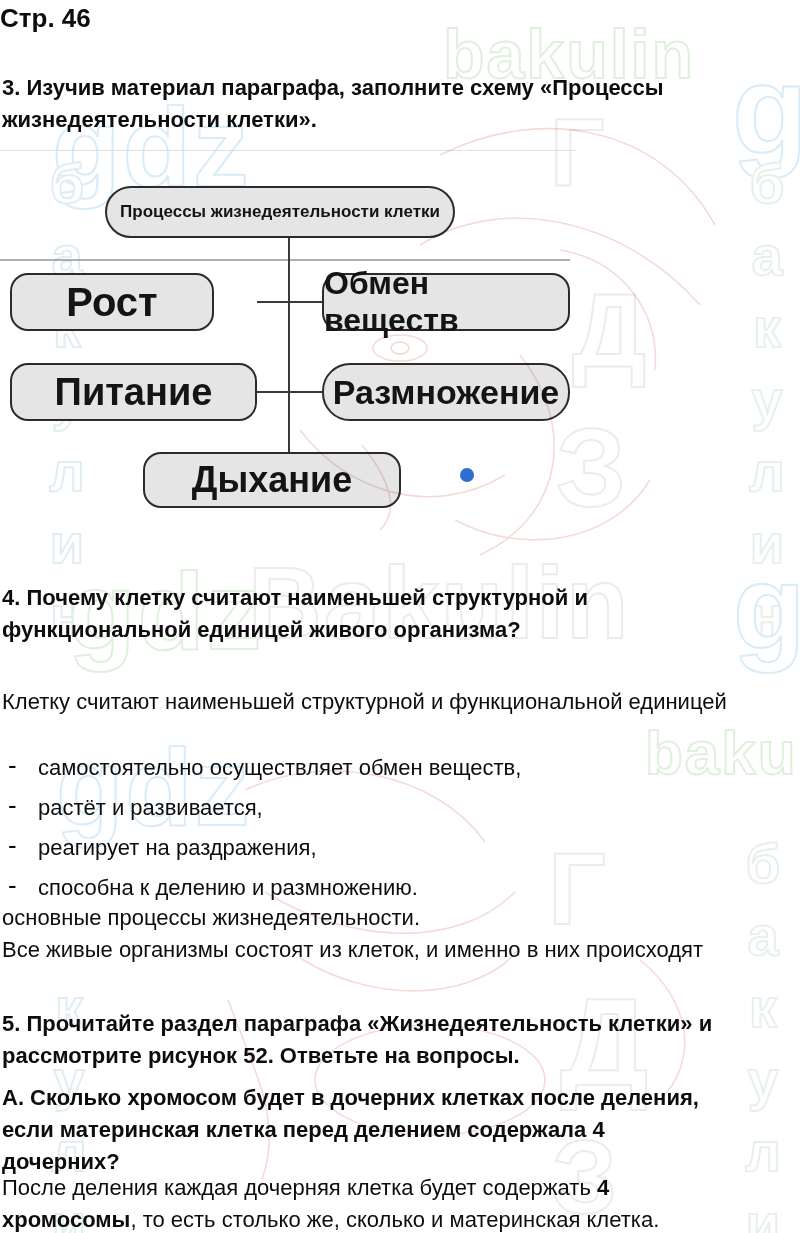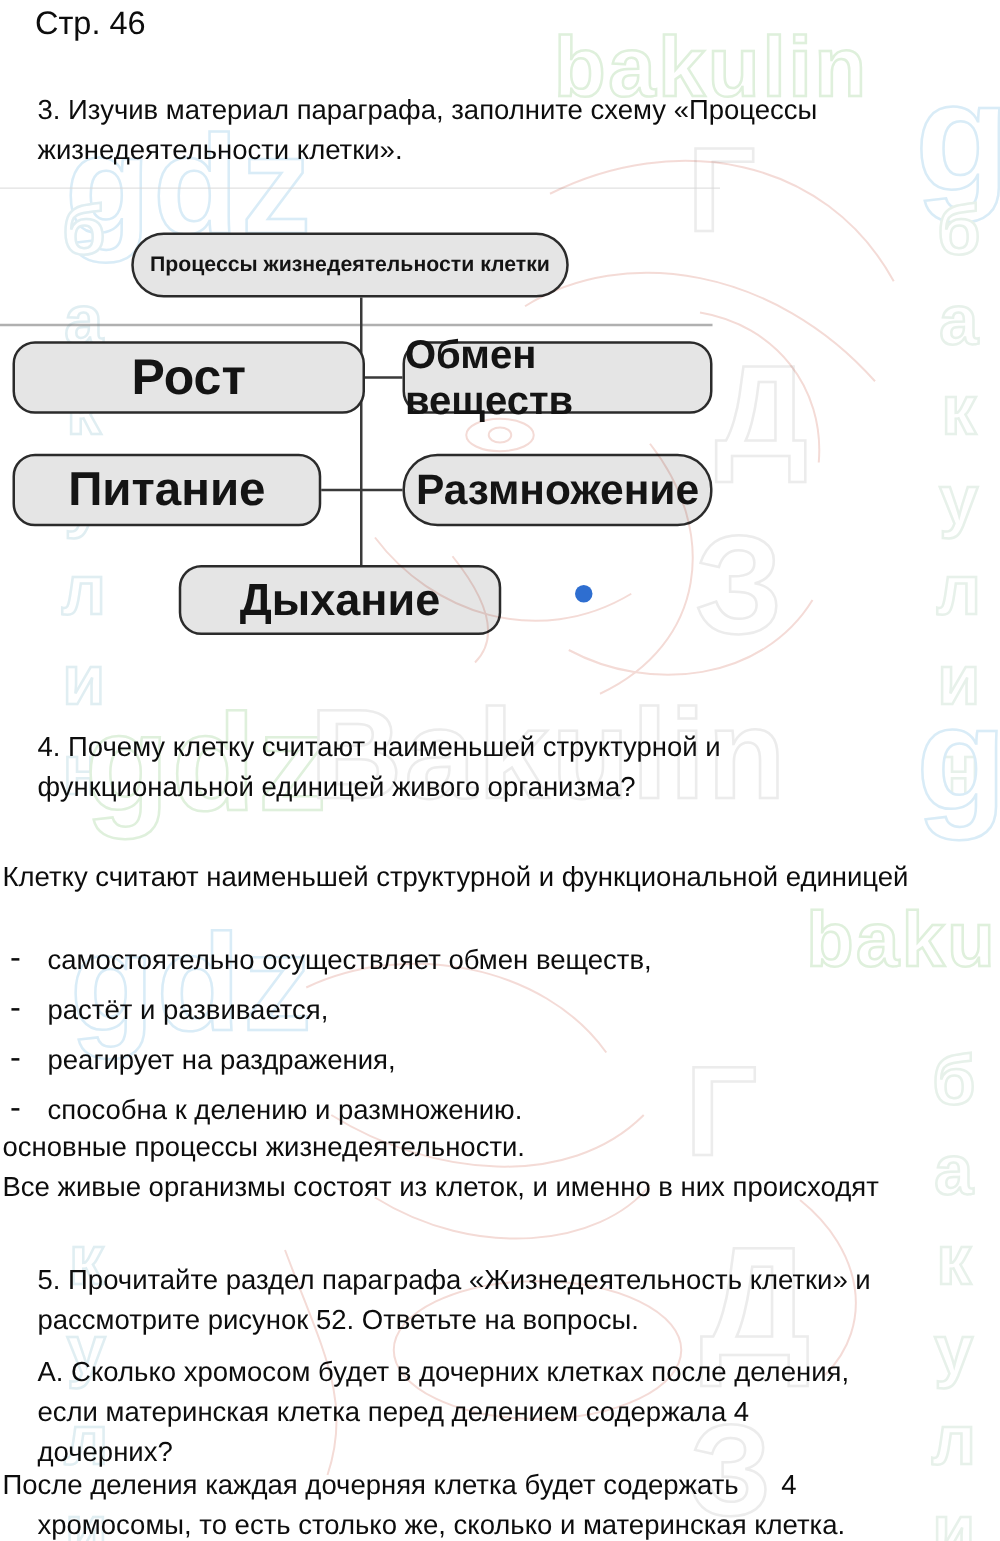--- a/index.html
+++ b/index.html
@@ -28,21 +28,21 @@
     position:absolute;z-index:2;background:#e5e5e5;border:2px solid #2b2b2b;
     display:flex;align-items:center;justify-content:center;
     font-weight:bold;color:#141414;box-sizing:border-box;
   }
   .conn{position:absolute;z-index:1;background:#3a3a3a;}
   .dot{
     position:absolute;z-index:2;width:14px;height:14px;border-radius:50%;
   }
   
   .txt{position:absolute;z-index:2;font-size:22px;line-height:32px;}
-  .bold{font-weight:normal;padding-left:28px;}
+  .bold{font-weight:bold;}
   .bullets{position:absolute;z-index:2;}
   .bullet-row{position:relative;height:32px;margin-bottom:8px;font-size:22px;line-height:32px;}
   .bullet-row .mark{position:absolute;left:8px;top:-3px;font-size:26px;}
   .bullet-row .btxt{position:absolute;left:38px;top:0;white-space:nowrap;}
 </style>
 </head>
 <body>
 
 <div class="wm wm-green" style="left:443px;top:20px;font-size:68px;">bakulin</div>
 <div class="wm wm-blue" style="left:52px;top:92px;font-size:112px;">gdz</div>
@@ -70,21 +70,21 @@
 
 <div class="scan-line" style="left:0;top:150px;width:576px;height:1px;opacity:.8;"></div>
 <div class="scan-line" style="left:0;top:259px;width:570px;height:2px;background:#6f6f6f;opacity:.55;"></div>
 
 <div class="conn" style="left:288px;top:238px;width:2px;height:214px;"></div>
 <div class="conn" style="left:257px;top:301px;width:65px;height:2px;"></div>
 <div class="conn" style="left:257px;top:391px;width:65px;height:2px;"></div>
 
 <div class="node" style="left:105px;top:186px;width:350px;height:52px;border-radius:26px;font-size:17px;">Процессы жизнедеятельности клетки</div>
 
-<div class="node" style="left:10px;top:273px;width:282px;height:58px;border-radius:18px;font-size:40px;">Рост</div>
+<div class="node" style="left:10px;top:273px;width:204px;height:58px;border-radius:18px;font-size:40px;">Рост</div>
 
 <div class="node" style="left:322px;top:273px;width:248px;height:58px;border-radius:18px;font-size:32px;">Обмен веществ</div>
 
 <div class="node" style="left:10px;top:363px;width:247px;height:58px;border-radius:18px;font-size:38px;">Питание</div>
 
 <div class="node" style="left:322px;top:363px;width:248px;height:58px;border-radius:28px;font-size:34px;text-align:right;">Размножение</div>
 
 <div class="node" style="left:143px;top:452px;width:258px;height:56px;border-radius:18px;font-size:36px;">Дыхание</div>
 
 <div class="dot" style="left:460px;top:468px;background:#2e6ed0;"></div>

